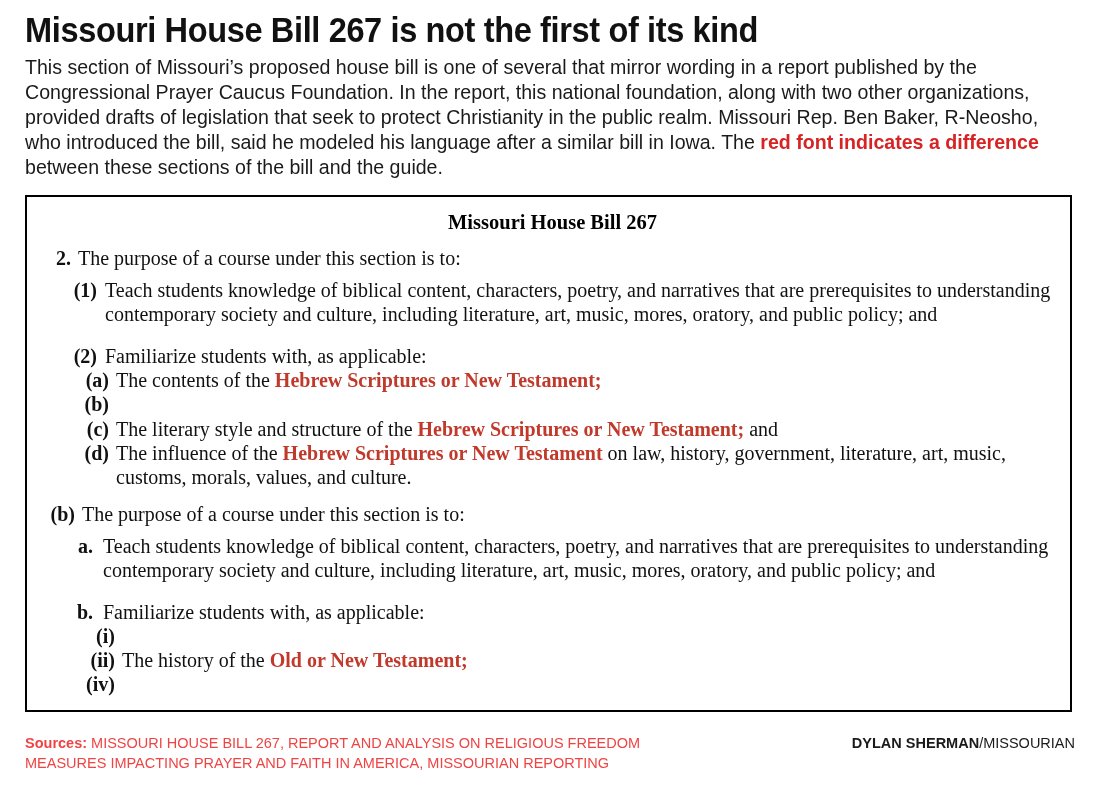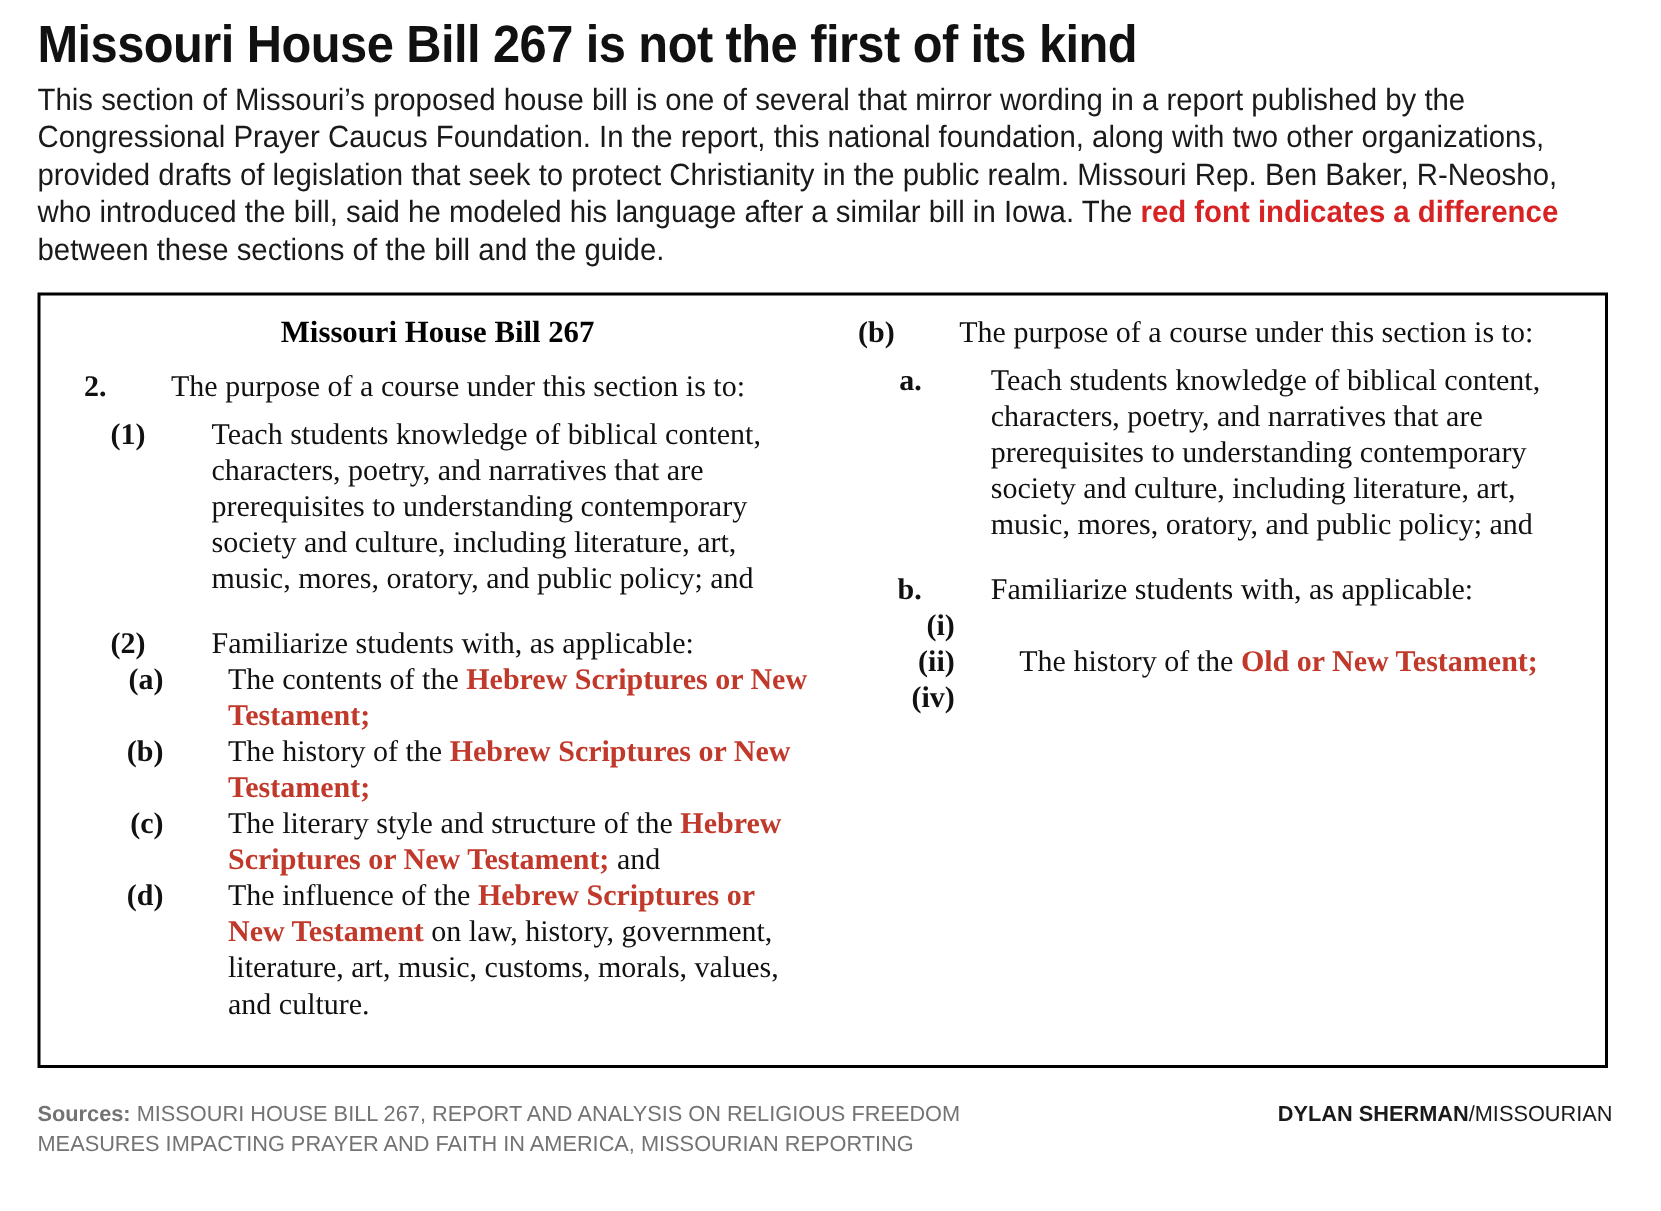--- a/index.html
+++ b/index.html
@@ -64,20 +64,21 @@
   .compare-box {
     position: absolute;
     left: 25px;
     top: 195px;
     width: 1047px;
     height: 517px;
     box-sizing: border-box;
     border: 2.5px solid #000000;
     background: #ffffff;
     display: flex;
+    flex-direction: column;
     overflow: hidden;
   }
 
   .col {
     box-sizing: border-box;
     flex: 1 1 50%;
     padding: 13px 12px 0 12px;
   }
   .col-left  { padding-left: 18px;  padding-right: 10px; }
   .col-right { padding-left: 16px;  padding-right: 14px; }
@@ -103,21 +104,20 @@
     align-items: flex-start;
   }
   .row .mk {
     font-weight: bold;
     text-align: right;
     flex: 0 0 auto;
     white-space: nowrap;
   }
   .row .tx {
     flex: 1 1 auto;
-    margin-left: 36px;
   }
   .row .tx .red {
     color: #c0392b;
     font-weight: bold;
   }
 
   
   .lvl1 { margin-bottom: 8px; }
   .lvl1 .mk { width: 26px; padding-right: 7px; }
   .lvl1-r .mk { width: 32px; padding-right: 7px; }
@@ -144,21 +144,21 @@
     width: 1050px;
     display: flex;
     flex-direction: row;
     justify-content: space-between;
     align-items: flex-start;
   }
   .sources {
     font-family: "Liberation Sans", sans-serif;
     font-size: 14.5px;
     line-height: 20px;
-    color: #737373;
+    color: #ef4444;
     max-width: 640px;
   }
   .sources b { font-weight: bold; }
   .byline {
     font-family: "Liberation Sans", sans-serif;
     font-size: 14.5px;
     line-height: 20px;
     color: #1a1a1a;
     white-space: nowrap;
     text-align: right;
@@ -217,21 +217,20 @@
         <span class="tx">Familiarize students with, as applicable:</span>
       </div>
 
       <div class="row lvl3">
         <span class="mk">(a)</span>
         <span class="tx"><span>The contents of the </span><span class="red">Hebrew Scriptures or New Testament;</span><span></span></span>
       </div>
 
       <div class="row lvl3">
         <span class="mk">(b)</span>
-        <span class="tx"><span>The history of the </span><span class="red">Hebrew Scriptures or New Testament;</span><span></span></span>
       </div>
 
       <div class="row lvl3">
         <span class="mk">(c)</span>
         <span class="tx"><span>The literary style and structure of the </span><span class="red">Hebrew Scriptures or New Testament;</span><span> and</span></span>
       </div>
 
       <div class="row lvl3">
         <span class="mk">(d)</span>
         <span class="tx"><span>The influence of the </span><span class="red">Hebrew Scriptures or New Testament</span><span> on law, history, government, literature, art, music, customs, morals, values, and culture.</span></span>

